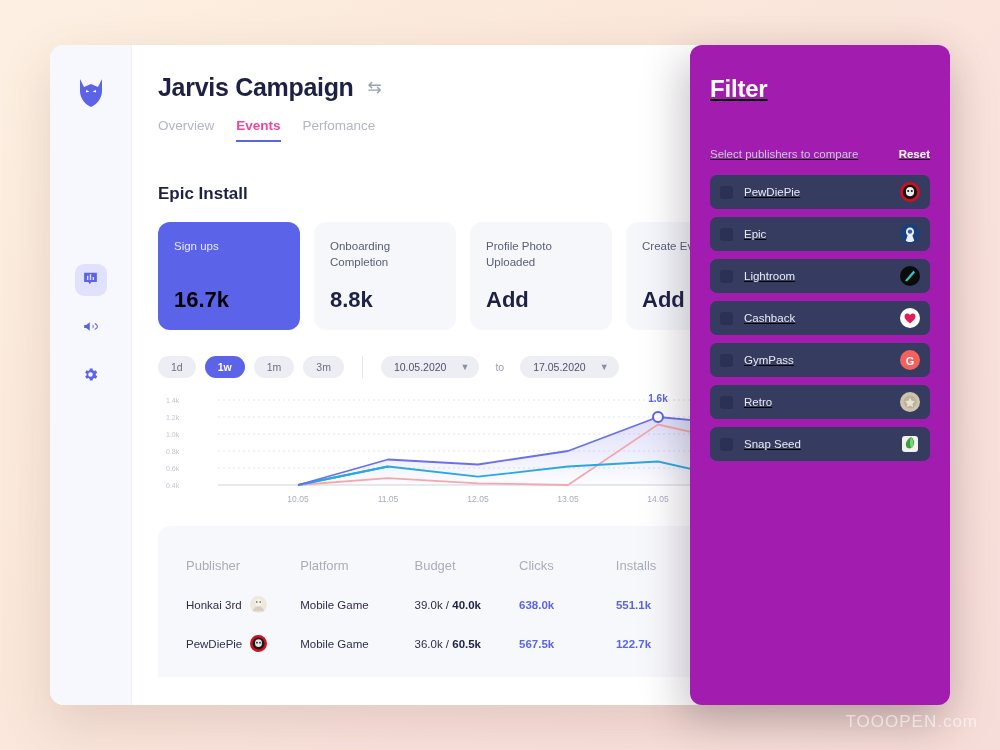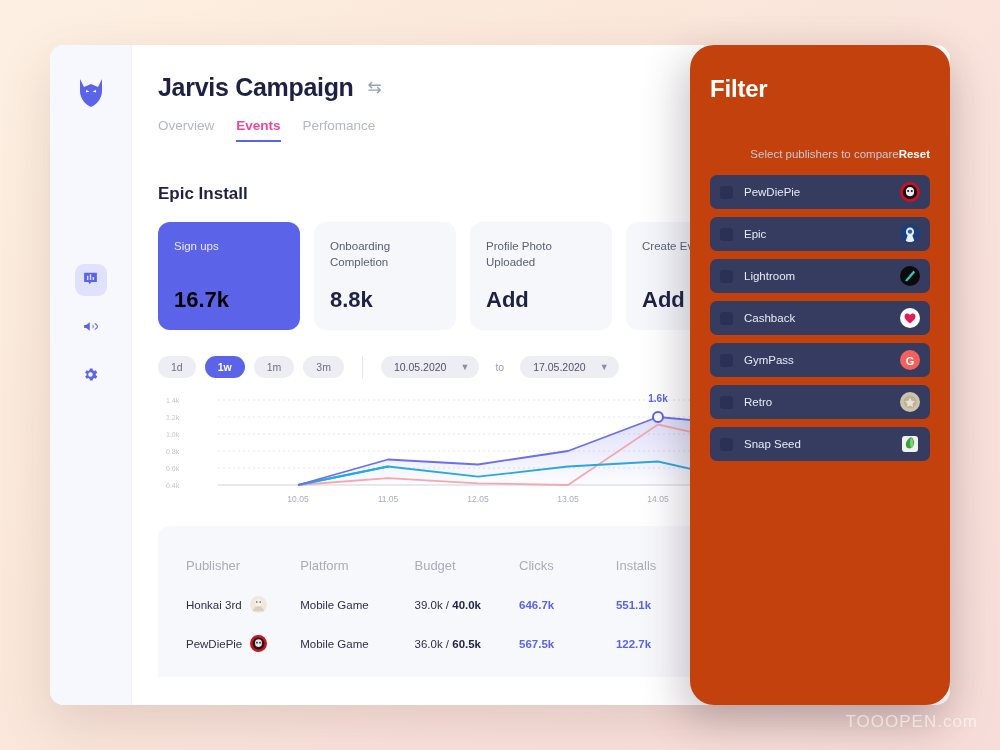--- a/index.html
+++ b/index.html
@@ -130,29 +130,30 @@
   .c-installs { width: 90px; }
   .budget-strong { font-weight: bold; color: #1d2144; }
   .link-val { color: #5b64e8; font-weight: bold; }
   .tbl-avatar { width: 17px; height: 17px; border-radius: 50%; flex: 0 0 auto; }
 
   
   #filter-panel {
     position: absolute;
     left: 690px; top: 45px;
     width: 260px; height: 660px;
-    background: #c2410c;
-    border-radius: 24px;
+    background: #a21caf;
+    border-radius: 12px;
     box-shadow: -8px 14px 40px rgba(60, 45, 60, .28);
     padding: 30px 20px 0 20px;
     overflow: hidden;
+    text-decoration: underline;
   }
   #filter-title { font-size: 24px; font-weight: bold; color: #fff; letter-spacing: -.2px; }
   .filter-sub-row {
-    display: flex; align-items: center; justify-content: flex-end;
+    display: flex; align-items: center; justify-content: space-between;
     margin-top: 45px;
   }
   .filter-sub { font-size: 11.5px; color: #c6c9db; }
   .reset-btn { font-size: 11.5px; font-weight: bold; color: #ffffff; cursor: pointer; }
   .pub-list { margin-top: 15px; display: flex; flex-direction: column; gap: 8px; }
   .pub-row {
     height: 34px; background: #353c60; border-radius: 7px;
     display: flex; align-items: center; padding: 0 10px; gap: 11px;
     cursor: pointer;
   }
@@ -335,21 +336,21 @@
                   <circle cx="12" cy="7" r=".9" fill="#3a3a3a"></circle>
                 </svg>
             </span>
           </div>
           <div class="c-plat t-cell">Mobile Game</div>
           <div class="c-budget t-cell">
             <span>39.0k</span>
             <span> / </span>
             <span class="budget-strong">40.0k</span>
           </div>
-          <div class="c-clicks t-cell link-val">646.7k</div>
+          <div class="c-clicks t-cell link-val">638.0k</div>
           <div class="c-installs t-cell link-val">551.1k</div>
         </div>
 
         <div class="t-row">
           <div class="c-pub t-cell">
             <span>PewDiePie</span>
             <span class="tbl-avatar">
               <svg viewBox="0 0 20 20" width="17" height="17">
                   <circle cx="10" cy="10" r="10" fill="#cf1020"></circle>
                   <circle cx="10" cy="10" r="7" fill="#1a1a1a"></circle>

